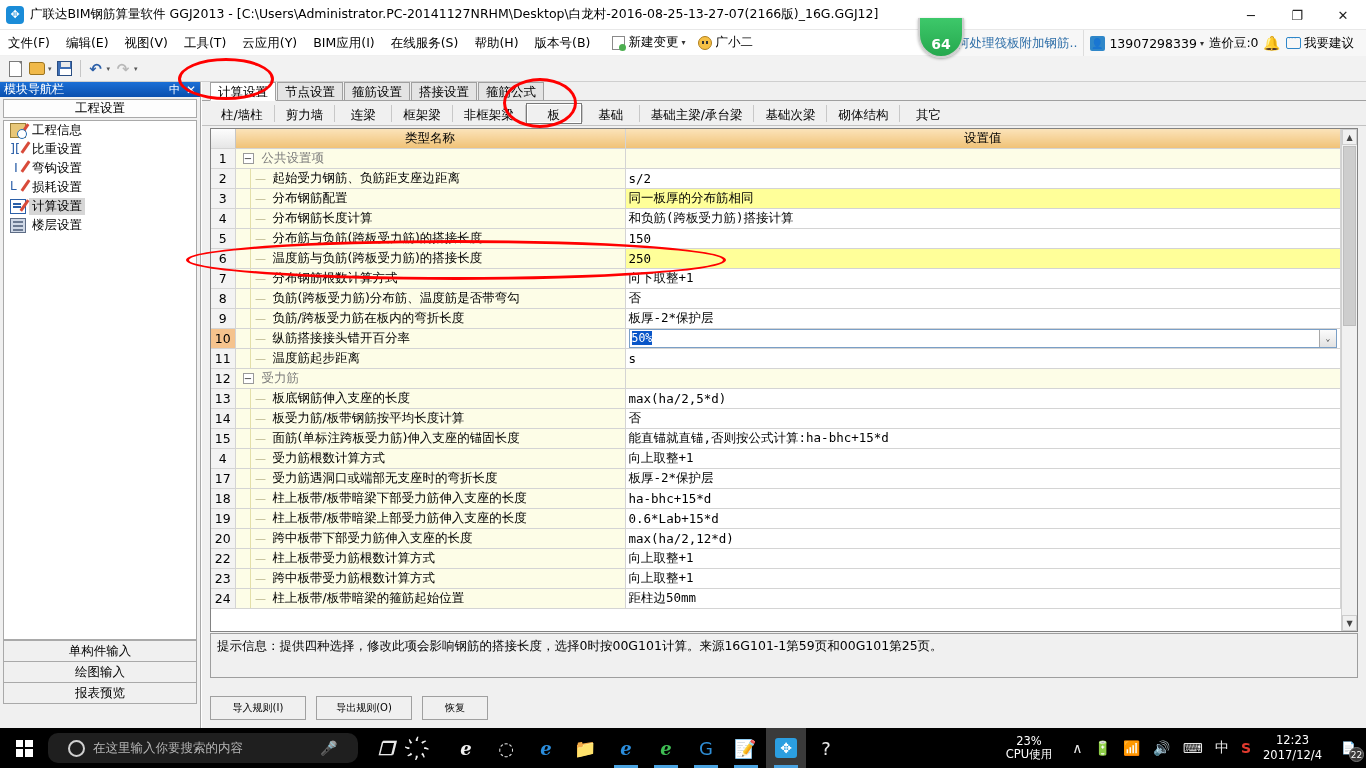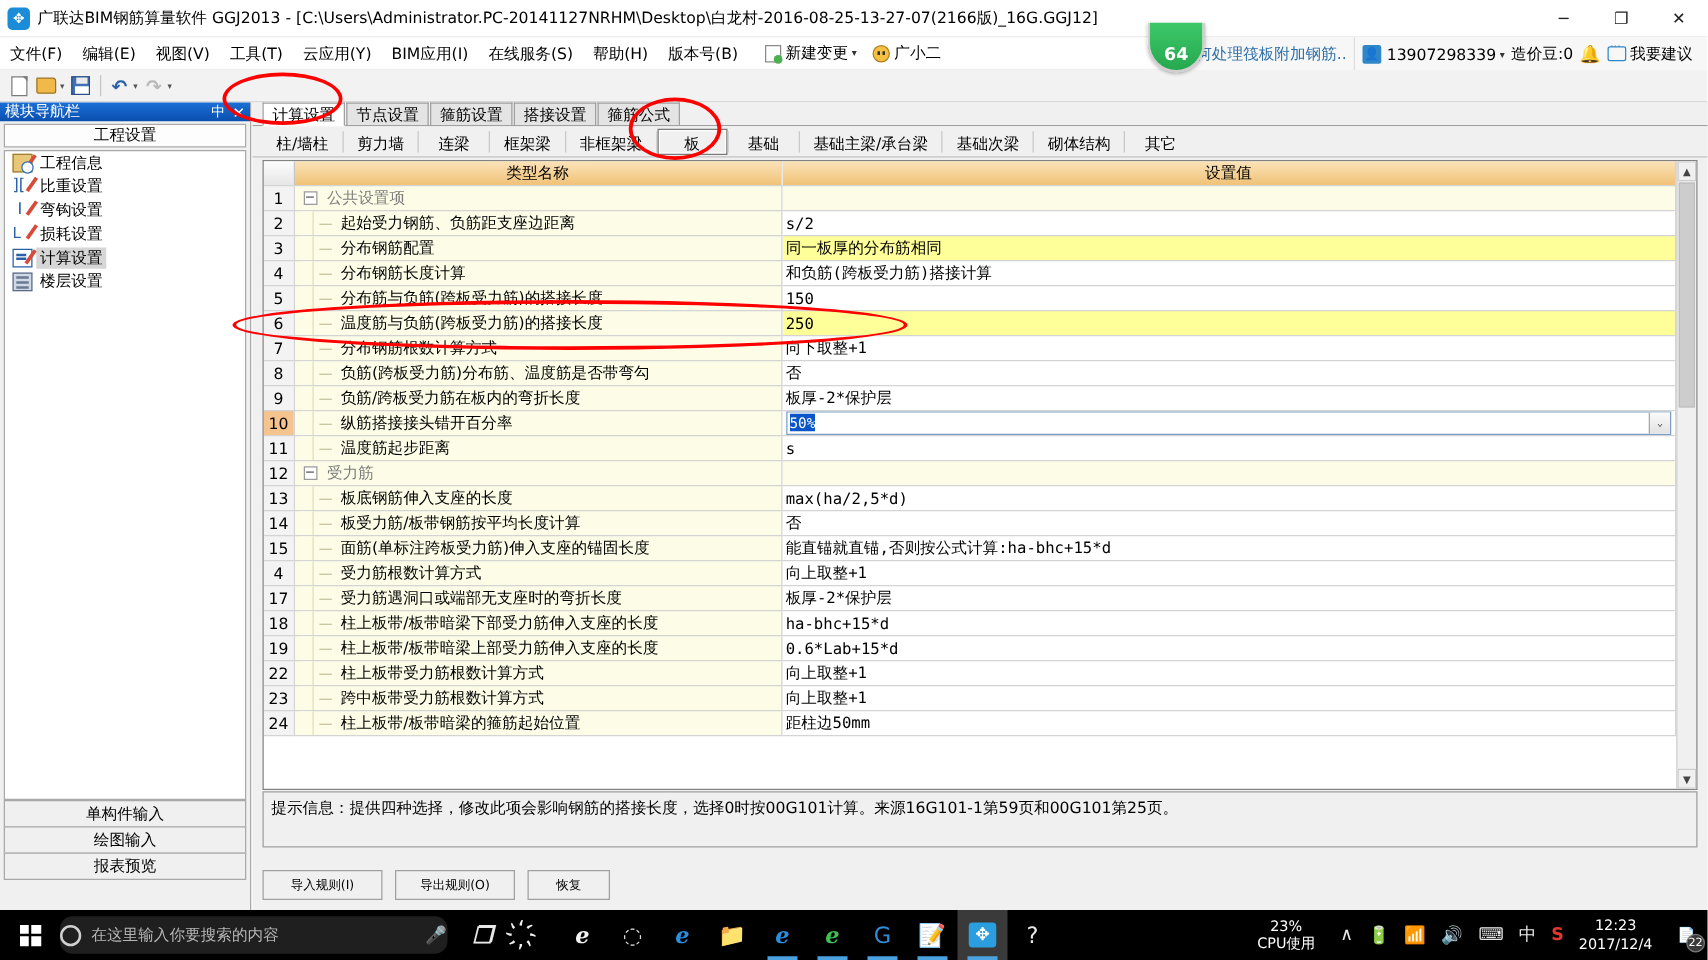--- a/index.html
+++ b/index.html
@@ -203,21 +203,21 @@
             display:flex; align-items:center; justify-content:center; color:#000;}
   .act-btn.small{ min-width:66px; }
 
   
   #taskbar{ position:absolute; left:0; bottom:0; width:1366px; height:40px; background:#000000;
             display:flex; align-items:center; }
   #start-btn{ width:48px;height:40px;display:flex;align-items:center;justify-content:center;}
   .winlogo{ width:17px;height:17px;display:grid;grid-template-columns:1fr 1fr;grid-template-rows:1fr 1fr;gap:2px;}
   .winlogo i{ background:#ffffff; display:block;}
   #search-box{ width:310px;height:30px;background:#1f1f1f;display:flex;align-items:center;
-               padding:0 0;border-radius:10px; }
+               padding:0 20px;border-radius:10px; }
   .cortana{ width:17px;height:17px;border:2px solid #d0d0d0;border-radius:50%;margin-right:8px;flex:0 0 auto;}
   #search-text{ color:#b5b5b5; font-size:12.5px; flex:1; }
   .mic{ color:#cfcfcf; font-size:14px; }
   #tasks{ display:flex; align-items:center; height:40px; margin-left:8px;}
   .tb-app{ width:40px;height:40px;display:flex;align-items:center;justify-content:center;position:relative;}
   .tb-app.run:after{ content:""; position:absolute; bottom:0; left:8px; right:8px; height:3px;
                      background:#4aa3e0;}
   .tb-app.active{ background:#3a3a3a; }
   #tray{ margin-left:auto; display:flex; align-items:center; height:40px; color:#fff; }
   #cpu{ text-align:center; font-size:11.5px; color:#fff; line-height:13px; margin-right:14px;}
@@ -612,20 +612,31 @@
               <tr class="">
                 <td class="c-idx">19</td>
                 <td class="c-name">
                   <div class="name-inner">
                     <span class="gutter"></span>
                     <span class="tree-dash">—</span>
                     <span class="nm">柱上板带/板带暗梁上部受力筋伸入支座的长度</span>
                   </div>
                 </td>
                 <td class="c-val">0.6*Lab+15*d</td>
+              </tr>
+              <tr class="">
+                <td class="c-idx">20</td>
+                <td class="c-name">
+                  <div class="name-inner">
+                    <span class="gutter"></span>
+                    <span class="tree-dash">—</span>
+                    <span class="nm">跨中板带下部受力筋伸入支座的长度</span>
+                  </div>
+                </td>
+                <td class="c-val">max(ha/2,12*d)</td>
               </tr>
               <tr class="">
                 <td class="c-idx">22</td>
                 <td class="c-name">
                   <div class="name-inner">
                     <span class="gutter"></span>
                     <span class="tree-dash">—</span>
                     <span class="nm">柱上板带受力筋根数计算方式</span>
                   </div>
                 </td>

